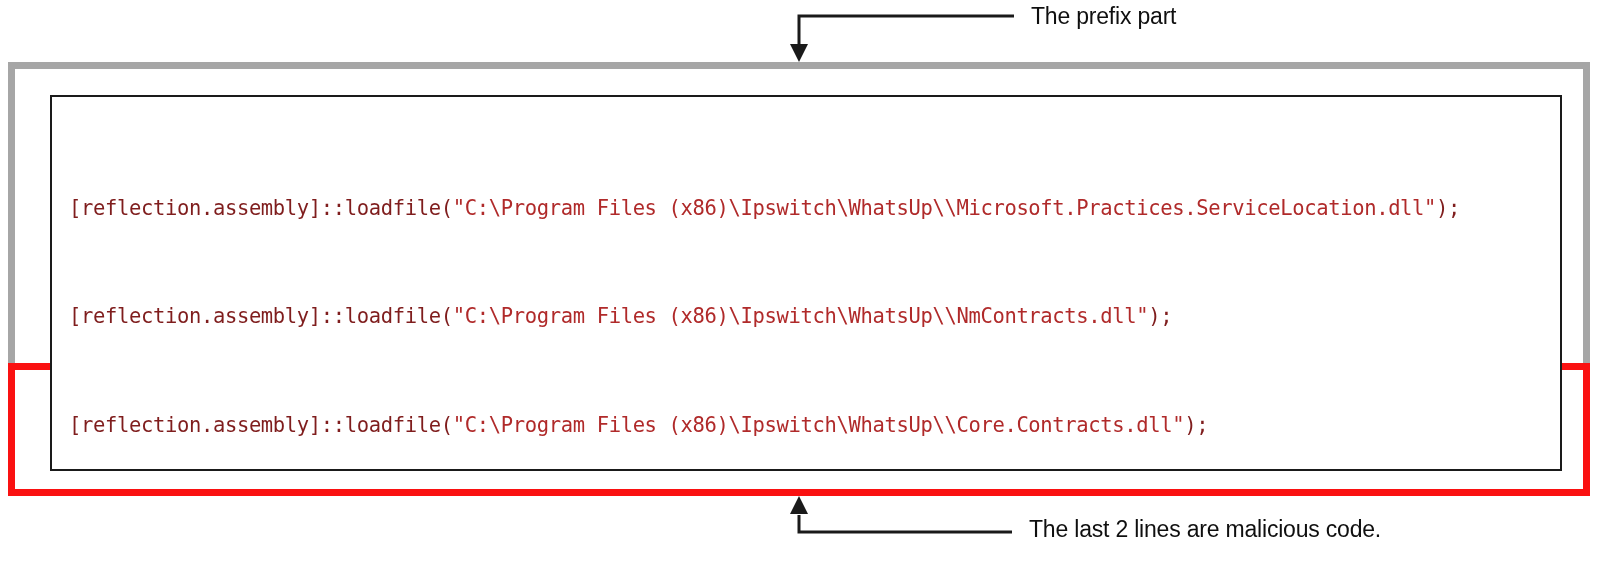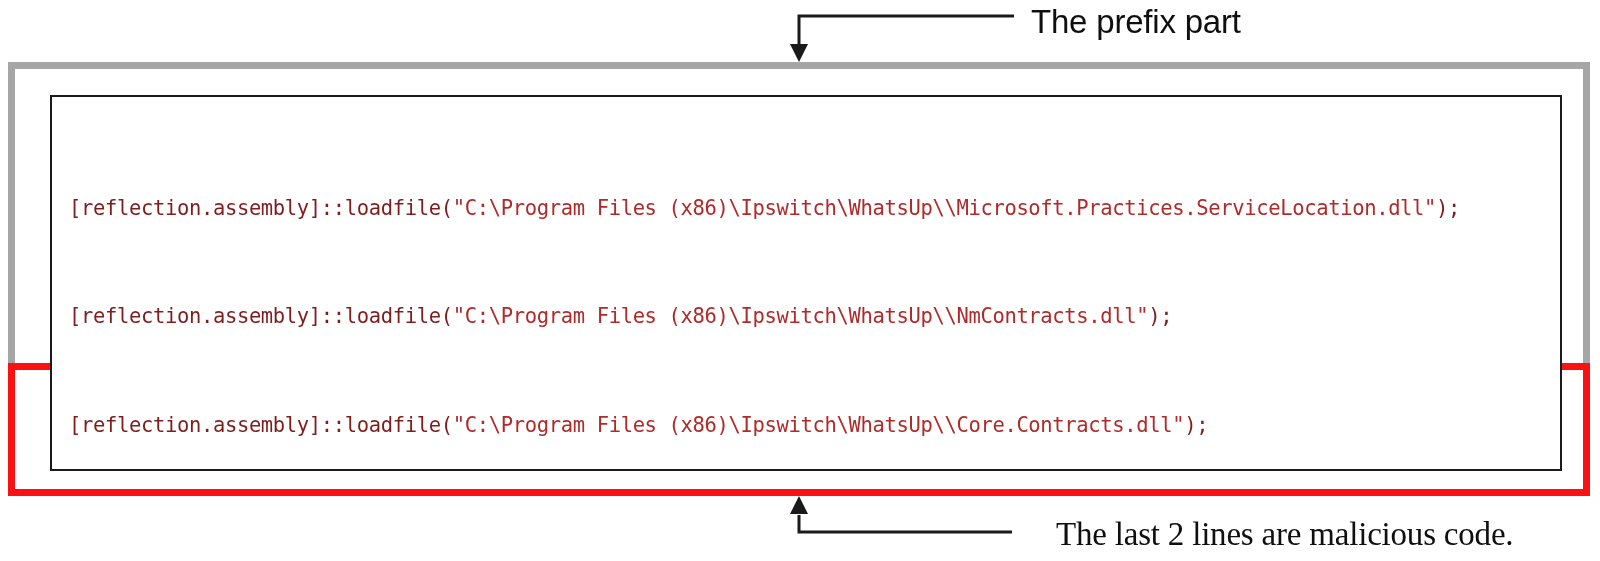--- a/index.html
+++ b/index.html
@@ -12,27 +12,27 @@
     height: 561px;
     position: relative;
     font-family: "Liberation Sans", sans-serif;
     overflow: hidden;
   }
 
   
   .callout-label {
     position: absolute;
     font-family: "Liberation Sans", sans-serif;
-    font-size: 33px;
+    font-size: 23px;
     color: #0f0f0f;
     white-space: nowrap;
     letter-spacing: -0.2px;
   }
   #prefix-label { left: 1031px; top: 3px; }
-  #malicious-label { left: 1056px; top: 516px; font-family: Liberation Serif, serif; }
+  #malicious-label { left: 1029px; top: 516px; }
 
   .callout-svg {
     position: absolute;
     left: 0;
     top: 0;
     width: 1600px;
     height: 561px;
     pointer-events: none;
   }
 

